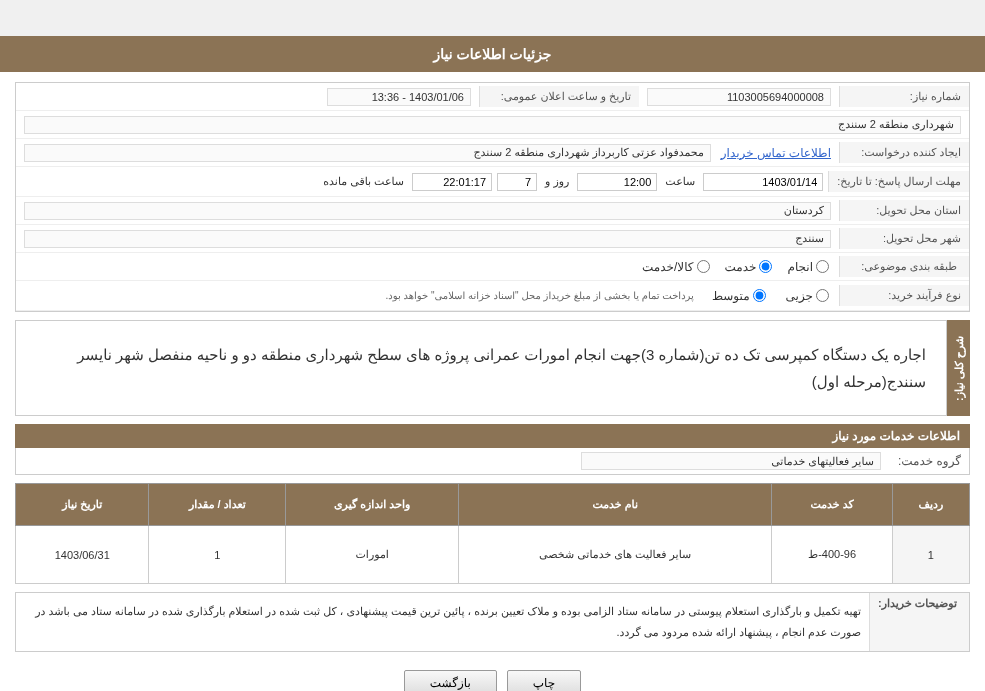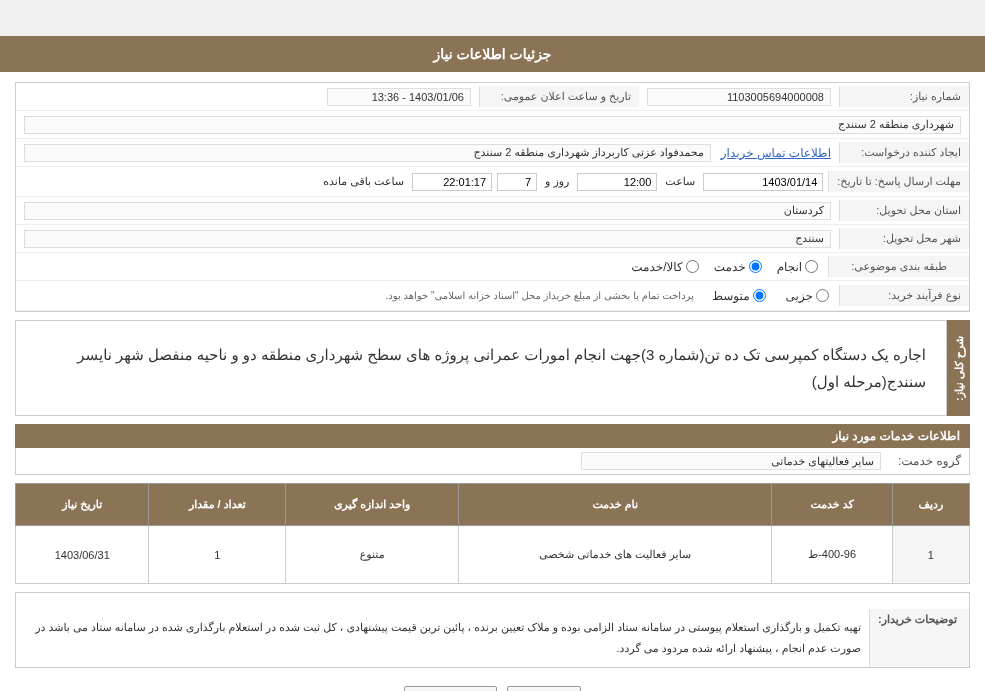--- a/index.html
+++ b/index.html
@@ -207,21 +207,21 @@
     }
     .subject-row {
       display: flex;
       align-items: center;
       border-bottom: 1px solid #eee;
       min-height: 28px;
     }
     .subject-label {
       background: #f5f5f5;
       border-left: 1px solid #ddd;
-      padding: 4px 22px;
+      padding: 4px 12px;
       text-align: right;
       white-space: nowrap;
       min-width: 130px;
       font-size: 11px;
       color: #555;
     }
     .subject-radios {
       display: flex;
       gap: 15px;
       padding: 0 10px;
@@ -351,29 +351,29 @@
           <th>تعداد / مقدار</th>
           <th>تاریخ نیاز</th>
         </tr>
       </thead>
       <tbody id="table-body">
 
       <tr>
             <td>1</td>
             <td>400-96-ط</td>
             <td>سایر فعالیت های خدماتی شخصی</td>
-            <td>متنوع</td>
+            <td>امورات</td>
             <td>1</td>
             <td>1403/06/31</td>
           </tr>
         </tbody>
     </table>
 
     <div class="notes-section">
-      <div style="display:flex;margin-top:16px;">
+      <div style="display:flex;">
         <div style="background:#f5f5f5; border-left:1px solid #ddd; padding:4px 8px; font-size:11px; color:#555; white-space:nowrap; min-width:100px; display:flex; align-items:flex-start; justify-content:flex-end; font-weight:bold;">توضیحات خریدار:</div>
         <div class="notes-content" style="flex:1;">تهیه  تکمیل و بارگذاری استعلام پیوستی در سامانه ستاد الزامی بوده و ملاک تعیین برنده ، پائین ترین قیمت پیشنهادی ، کل ثبت شده در استعلام بارگذاری شده در سامانه ستاد می باشد در صورت عدم انجام ، پیشنهاد ارائه شده مردود می گردد.</div>
       </div>
     </div>
 
     <div class="buttons-row">
       <button class="btn-print">چاپ</button>
       <button class="btn-back">بازگشت</button>
     </div>
 

